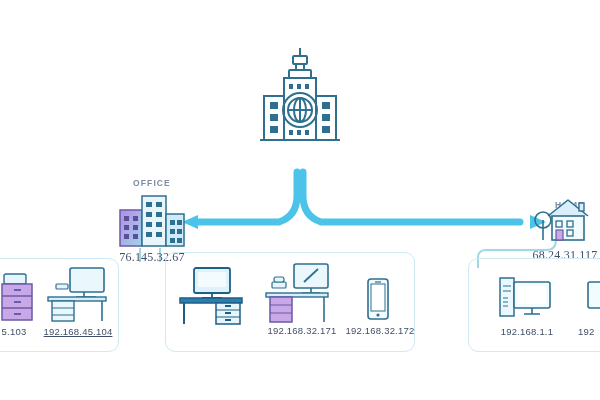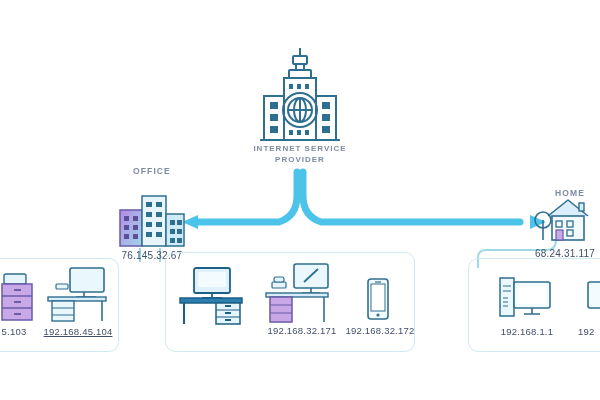--- a/index.html
+++ b/index.html
@@ -12,20 +12,21 @@
   }
   #stage{position:absolute;left:0;top:0;width:600px;height:400px;}
   .lbl{
     position:absolute;
     font-size:8.5px;
     letter-spacing:1.1px;
     color:#7e8ca3;
     font-weight:700;
     text-align:center;
     white-space:nowrap;
+    margin-top:12px;
   }
   .isp-lbl{
     position:absolute;
     font-size:8px;
     letter-spacing:1.0px;
     color:#7e8ca3;
     font-weight:700;
     text-align:center;
     line-height:11px;
     width:140px;
@@ -33,21 +34,21 @@
   }
   .ip{
     position:absolute;
     font-size:9.5px;
     color:#3f4f66;
     letter-spacing:.2px;
     white-space:nowrap;
     text-align:center;
   }
   .ip.hi{color:#4cc4e0;}
-  .ip.big{font-size:10px;}
+  .ip.big{font-size:12px;font-family:Liberation Serif, serif;}
   .grp{
     position:absolute;
     border:1.5px solid #cfeaf2;
     border-radius:10px;
     box-sizing:border-box;
   }
   .icon{position:absolute;}
   .icon svg{display:block;overflow:visible;}
 </style>
 </head>
@@ -100,22 +101,20 @@
           <rect x="49" y="86" width="4" height="5"></rect>
         <rect x="14" y="58" width="8" height="7"></rect>
           <rect x="14" y="70" width="8" height="7"></rect>
           <rect x="14" y="82" width="8" height="7"></rect>
         <rect x="66" y="58" width="8" height="7"></rect>
           <rect x="66" y="70" width="8" height="7"></rect>
           <rect x="66" y="82" width="8" height="7"></rect>
       </g>
     </svg>
   </div>
-  <div class="isp-lbl" style="left:230px;top:143px;">INTERNET SERVICE
-PROVIDER</div>
 
   <div class="lbl" style="left:120px;top:166px;width:64px;">OFFICE</div>
   <div class="icon" style="left:116px;top:192px;">
     <svg width="72" height="56" viewBox="0 0 72 56">
       <defs>
         <linearGradient id="gpur" x1="0" y1="0" x2="1" y2="1">
           <stop offset="0%" stop-color="#b48ce4"></stop>
             <stop offset="100%" stop-color="#9fd6ea"></stop>
         </linearGradient>
       </defs>

